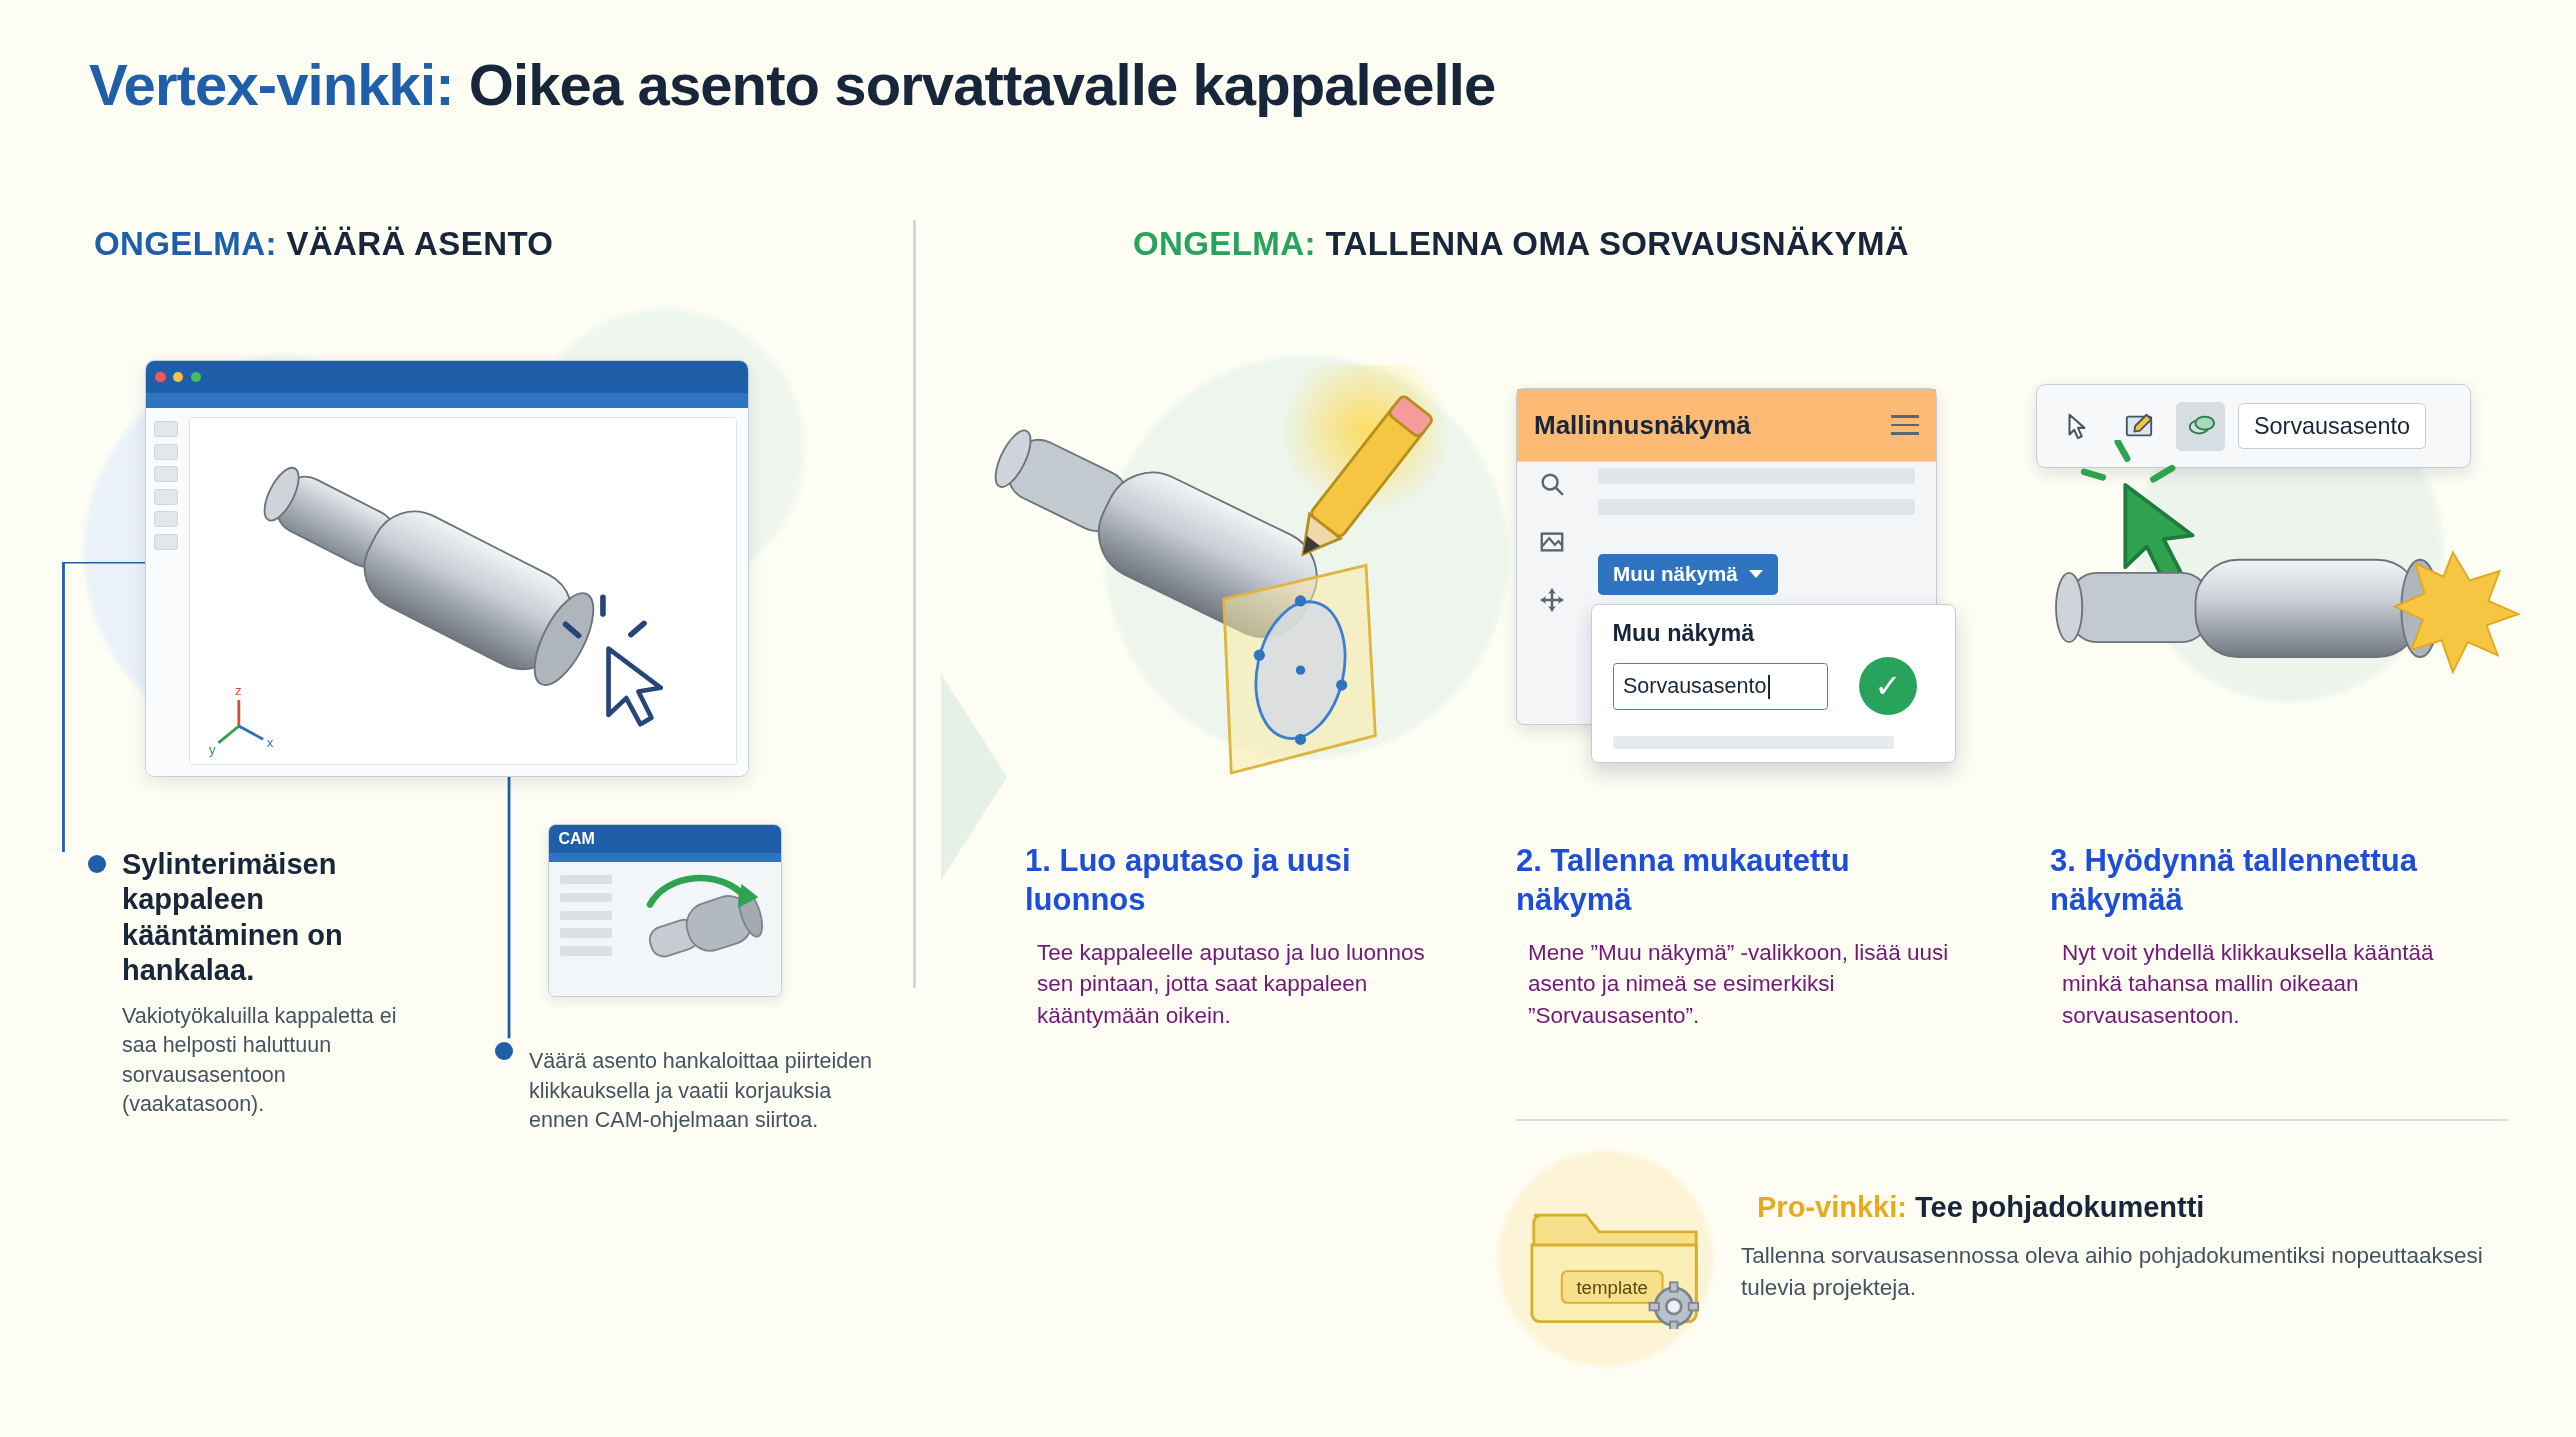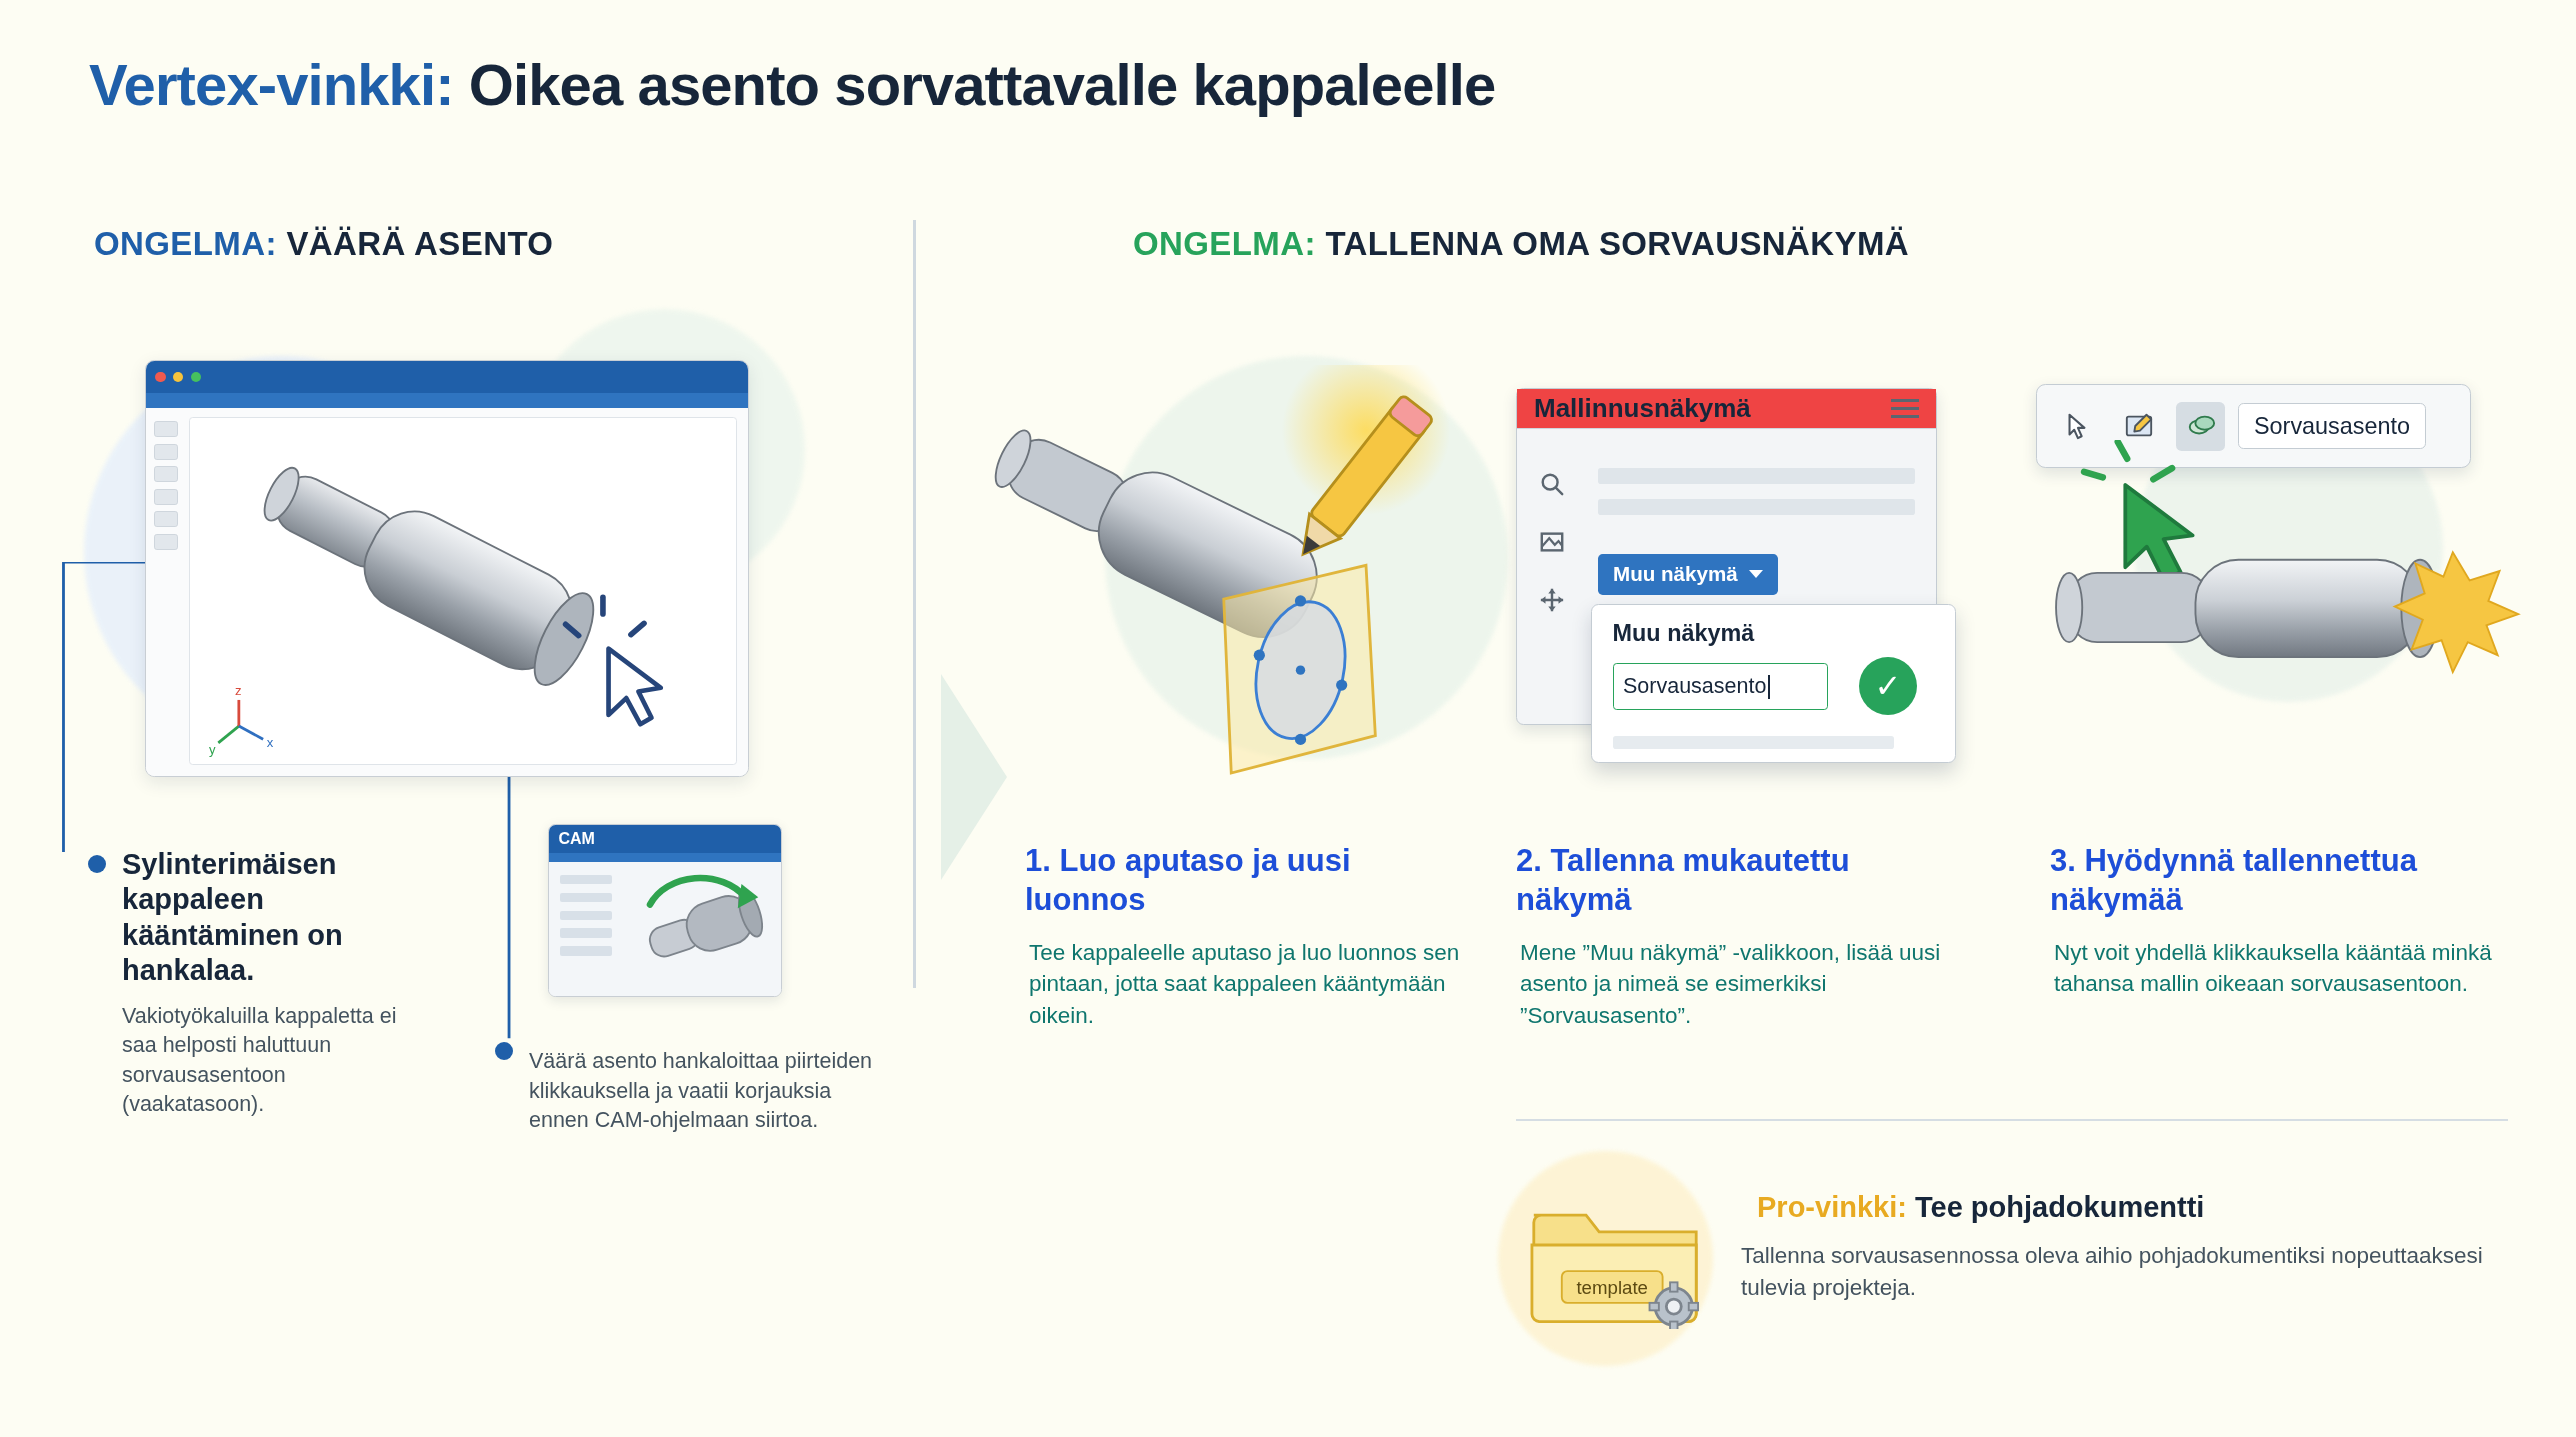--- a/index.html
+++ b/index.html
@@ -77,30 +77,30 @@
   .callout h3 { margin: 0; font-size: 29px; font-weight: 700; line-height: 1.22; color: #17263a; }
   .callout p  { margin: 13px 0 0; font-size: 21.5px; line-height: 1.38; color: #44535f; }
 
   #callout-1 { left: 122px; top: 847px; width: 309px; }
   #callout-2 { left: 529px; top: 1034px; width: 365px; }
   .leader { position: absolute; border-color: #1f5fa9; z-index: 4; }
 
   
   .step { position: absolute; z-index: 6; }
   .step h3 { margin: 0; font-size: 31px; font-weight: 700; line-height: 1.25; color: #1d4ed8; }
-  .step p  { margin: 17px 4px 0; font-size: 22.5px; line-height: 1.42; color: #0f766e; }
+  .step p  { margin: 17px 12px 0; font-size: 22.5px; line-height: 1.42; color: #701a75; }
   #step-1 { left: 1025px; top: 842px; width: 440px; }
   #step-2 { left: 1516px; top: 842px; width: 449px; }
   #step-3 { left: 2050px; top: 842px; width: 459px; }
 
   
   #view-panel { left: 1516px; top: 388px; width: 421px; height: 337px; background: #f3f5f7;
     border: 1.9px solid #c4ccd3; border-radius: 7.5px; box-shadow: 0 5.6px 15px rgba(20,40,70,.12); }
-  #view-panel .ph { height: 40px; border-bottom: 1.9px solid #cfd6dd; display: flex; align-items: center;
-    justify-content: space-between; padding: 0 17px; background: #ef4444; text-align: right; }
+  #view-panel .ph { height: 73px; border-bottom: 1.9px solid #cfd6dd; display: flex; align-items: center;
+    justify-content: space-between; padding: 0 17px; background: #fdba74; text-align: right; }
   #view-panel .ph .t { font-size: 26px; font-weight: 700; color: #17263a; }
   .hamburger { width: 28px; }
   .hamburger i { display: block; height: 2.8px; background: #5b6670; margin: 5.6px 0; }
   #view-panel .sidecol { position: absolute; left: 13px; top: 73px; width: 51px; }
   #view-panel .sidecol .ic { width: 43px; height: 43px; margin-bottom: 15px; display: flex; align-items: center;
     justify-content: center; color: #5b6670; font-size: 22.5px; }
   #view-panel .rows { position: absolute; left: 81px; top: 79px; right: 20.6px; }
   #view-panel .rows span { display: block; height: 16px; background: #dfe5ea; border-radius: 2.8px; margin-bottom: 15px; }
   .dropdown-btn { position: absolute; left: 81px; top: 165px; background: #2f74c0; color: #fff; font-size: 20.6px;
     font-weight: 600; border-radius: 4.7px; padding: 8.4px 15px; display: flex; align-items: center; gap: 11.2px; }

